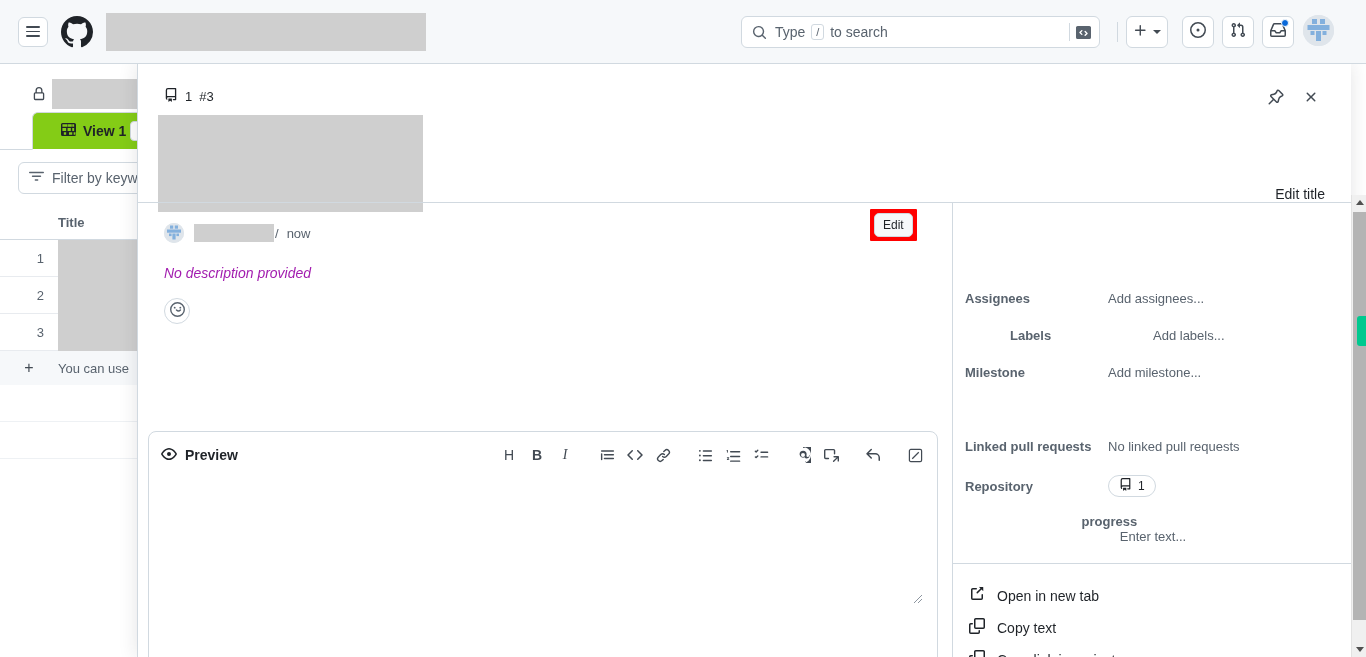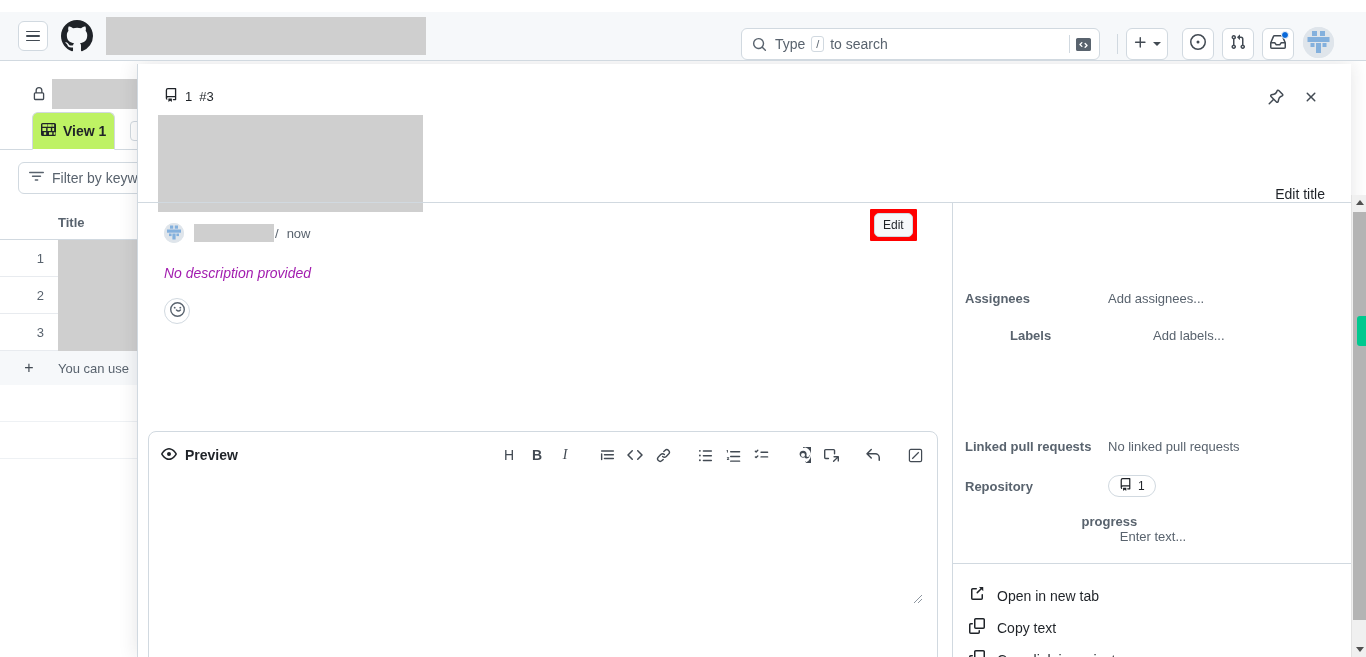--- a/index.html
+++ b/index.html
@@ -8,24 +8,24 @@
     width: 1366px; height: 657px;
     overflow: hidden;
     font-family: "Liberation Sans", sans-serif;
     background: #ffffff;
     color: #1f2328;
   }
   .root { position: relative; width: 1366px; height: 657px; }
 
   
   .topbar {
-    position: absolute; left: 0; top: 0; width: 1366px; height: 49px;
+    position: absolute; left: 0; top: 0; width: 1366px; height: 64px;
     background: #f6f8fa;
     border-bottom: 1px solid #d1d9e0;
-    display: flex; align-items: center; margin-top: 12px;
+    display: flex; align-items: center;
   }
   .hamburger {
     margin-left: 18px;
     width: 30px; height: 30px;
     border: 1px solid #d1d9e0; border-radius: 6px;
     background: #ffffff;
     display: flex; align-items: center; justify-content: center;
     flex-direction: column; gap: 3px;
     cursor: pointer;
   }
@@ -77,22 +77,22 @@
   .lock-ico { margin-left: 32px; color: #424a53; display: flex; align-items: center; }
   .proj-redact { margin-left: 6px; width: 200px; height: 30px; }
 
   .bg-tabsrow {
     position: absolute; left: 0; top: 48px; width: 430px; height: 38px;
     border-bottom: 1px solid #d1d9e0;
   }
   .bg-tab {
     position: absolute; left: 32px; top: 0; height: 38px;
     display: flex; align-items: center; gap: 7px;
-    padding: 0 8px;
-    background: #bef264;
+    padding: 0 28px;
+    background: #84cc16;
     border: 1px solid #d1d9e0; border-bottom: 1px solid #ffffff;
     border-radius: 6px 6px 0 0;
     font-size: 14px; color: #1f2328; font-weight: 600;
     cursor: pointer;
   }
   .bg-tabcaret {
     position: absolute; left: 130px; top: 9px;
     width: 20px; height: 20px; border: 1px solid #d1d9e0; border-radius: 4px;
     display: flex; align-items: center; justify-content: center; background: #fff;
   }
@@ -449,20 +449,24 @@
 
       <div class="pane-right">
         <div class="field" style="top:88px;">
           <span class="flabel">Assignees</span>
           <span class="fvalue">Add assignees...</span>
         </div>
         <div class="field" style="top:125px;padding-left:45px;">
           <span class="flabel">Labels</span>
           <span class="fvalue">Add labels...</span>
         </div>
+        <div class="field" style="top:162px;">
+          <span class="flabel">Milestone</span>
+          <span class="fvalue">Add milestone...</span>
+        </div>
         <div class="field" style="top:236px;">
           <span class="flabel">Linked pull requests</span>
           <span class="fvalue">No linked pull requests</span>
         </div>
         <div class="field" style="top:272px;">
           <span class="flabel">Repository</span>
           <span class="repo-chip">
             <span>
               <svg width="13" height="13" viewBox="0 0 16 16" fill="currentColor">
                   <path d="M2 2.5A2.5 2.5 0 0 1 4.5 0h8.75a.75.75 0 0 1 .75.75v12.5a.75.75 0 0 1-.75.75h-2.5a.75.75 0 0 1 0-1.5h1.75v-2h-8a1 1 0 0 0-.714 1.7.75.75 0 1 1-1.072 1.05A2.495 2.495 0 0 1 2 11.5Zm10.5-1h-8a1 1 0 0 0-1 1v6.708A2.486 2.486 0 0 1 4.5 9h8ZM5 12.25a.25.25 0 0 1 .25-.25h3.5a.25.25 0 0 1 .25.25v3.25a.25.25 0 0 1-.4.2l-1.45-1.087a.25.25 0 0 0-.3 0L5.4 15.7a.25.25 0 0 1-.4-.2Z"></path>

